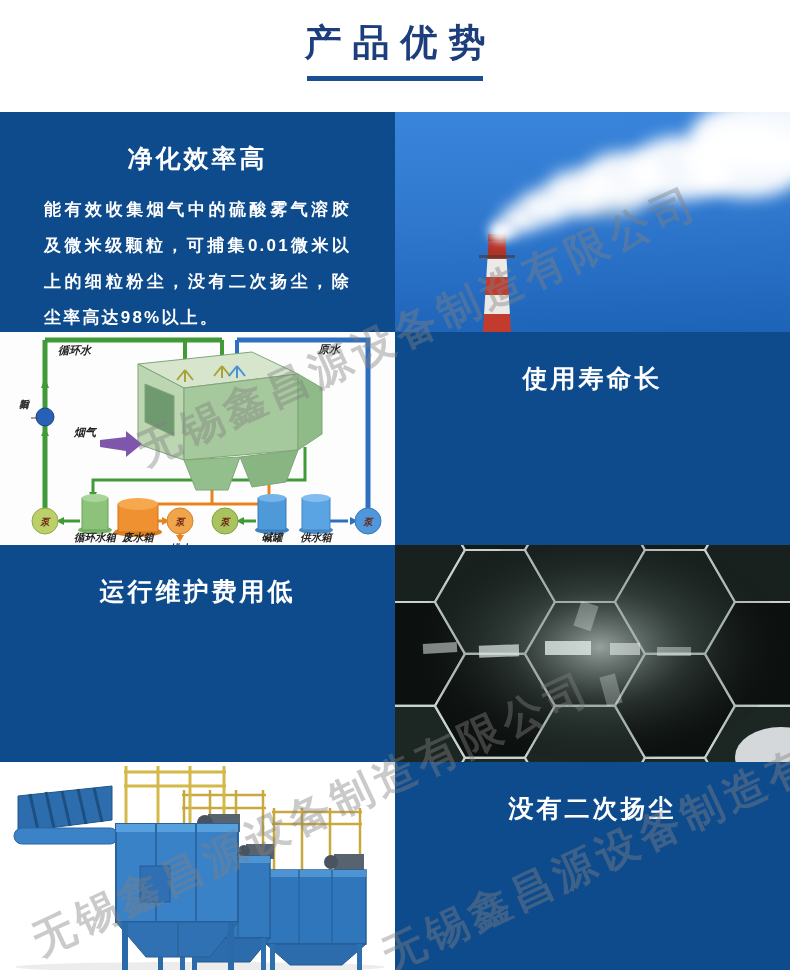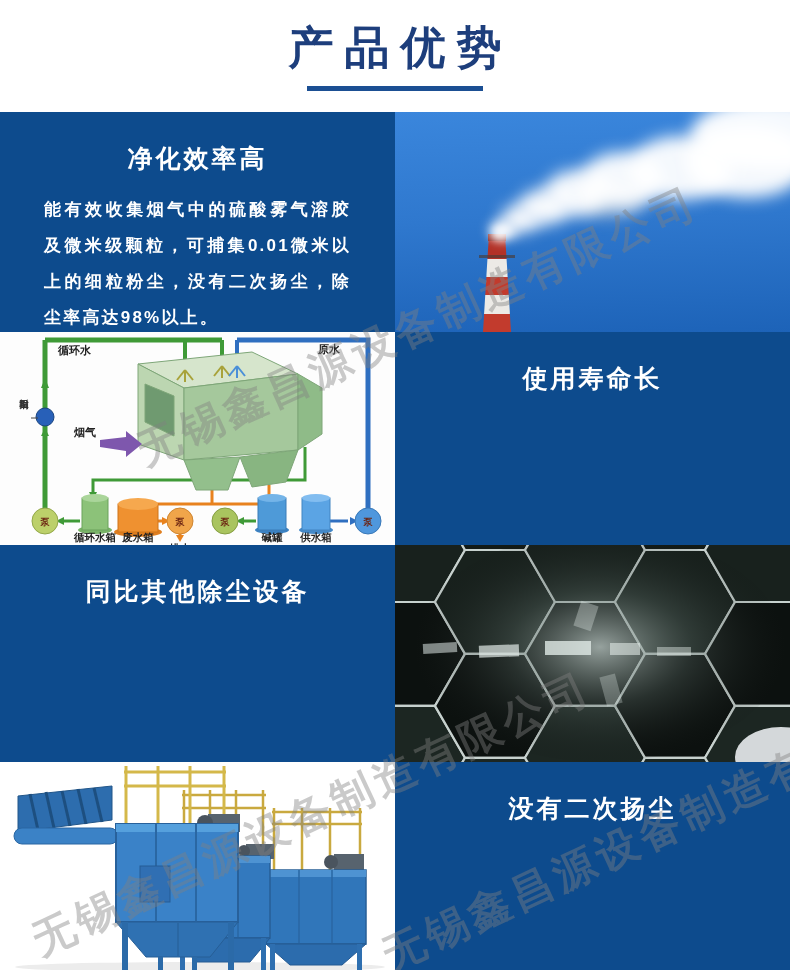--- a/index.html
+++ b/index.html
@@ -1,20 +1,20 @@
 <!DOCTYPE html>
 <html><head>
 <meta charset="utf-8">
 <style>
   html,body{margin:0;padding:0;background:#fff;}
   .page{position:relative;width:790px;height:970px;background:#fff;overflow:hidden;
         font-family:"Liberation Sans","DejaVu Sans",sans-serif;}
   
   .header{position:absolute;top:0;left:0;width:790px;height:112px;background:#fff;}
-  .page-title{margin:0;padding-top:18px;text-align:center;font-size:45px;font-weight:bold;
+  .page-title{margin:0;padding-top:18px;text-align:center;font-size:37px;font-weight:bold;
               color:#1d3e7c;letter-spacing:11px;text-indent:11px;}
   .title-underline{width:176px;height:5px;margin:8px auto 0;background:#1b4f93;}
   
   .grid{position:absolute;top:112px;left:0;width:790px;height:968px;display:grid;
         grid-template-columns:395px 395px;grid-template-rows:220px 213px 217px 208px;}
   .cell{position:relative;overflow:hidden;}
   .tbox{background:#0d4b8d;color:#fff;}
   .tbox h2{margin:30px 0 0;text-align:center;font-size:25px;font-weight:bold;letter-spacing:3px;}
   .tbox p{margin:17px 44px 0;font-size:17px;line-height:36px;letter-spacing:2.2px;text-align:justify;font-weight:bold;}
   
@@ -70,21 +70,21 @@
       <div class="puff p1"></div>
       <div class="puff p2"></div>
       <div class="puff p3"></div>
       <div class="puff p4"></div>
       <div class="puff p5"></div>
       <div class="puff p6"></div>
       <div class="puff p7"></div>
       <div class="puff p8"></div>
     </div>
 
-    <div class="cell" style="background:#fdfdfd;">
+    <div class="cell" style="background:#fdfdfd;font-style:italic;">
       <svg width="395" height="213" viewBox="0 0 395 213">
         <rect x="0" y="0" width="395" height="213" fill="#fdfdfd"></rect>
 
         <g stroke="#3f9a37" fill="none">
           <polyline points="45,8 222,8" stroke-width="5"></polyline>
           <polyline points="45,8 45,176" stroke-width="5"></polyline>
           <polyline points="185,8 185,28" stroke-width="4"></polyline>
           <polyline points="222,8 222,24" stroke-width="4"></polyline>
           <polyline points="305,115 305,148 93,148 93,160" stroke-width="3"></polyline>
           <polyline points="80,189 62,189" stroke-width="3"></polyline>
@@ -195,21 +195,21 @@
           <text x="316" y="209" font-size="10.5" text-anchor="middle">供水箱</text>
         </g>
       </svg>
     </div>
 
     <div class="cell tbox">
       <h2>使用寿命长</h2>
     </div>
 
     <div class="cell tbox">
-      <h2>同比其他除尘设备</h2>
+      <h2>运行维护费用低</h2>
     </div>
 
     <div class="cell" style="background:#0e1412;">
       <svg width="395" height="217" viewBox="0 0 395 217">
         <defs>
           <radialGradient id="sheenGrad" cx="50%" cy="50%" r="55%">
             <stop offset="0%" stop-color="#b9c6c2" stop-opacity="0.8"></stop>
             <stop offset="45%" stop-color="#5c6b66" stop-opacity="0.35"></stop>
             <stop offset="100%" stop-color="#000000" stop-opacity="0"></stop>
           </radialGradient>

